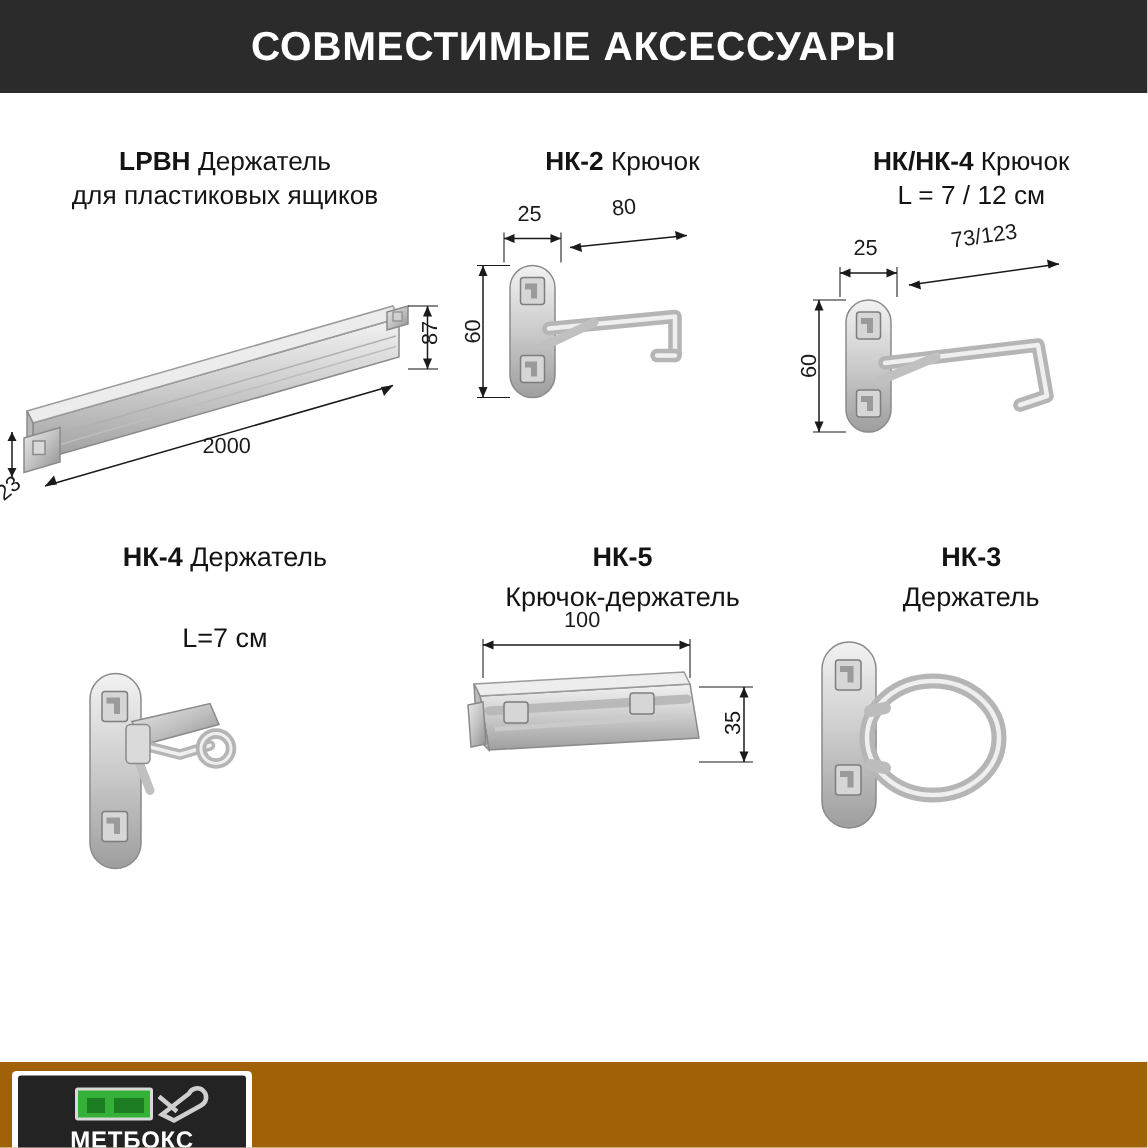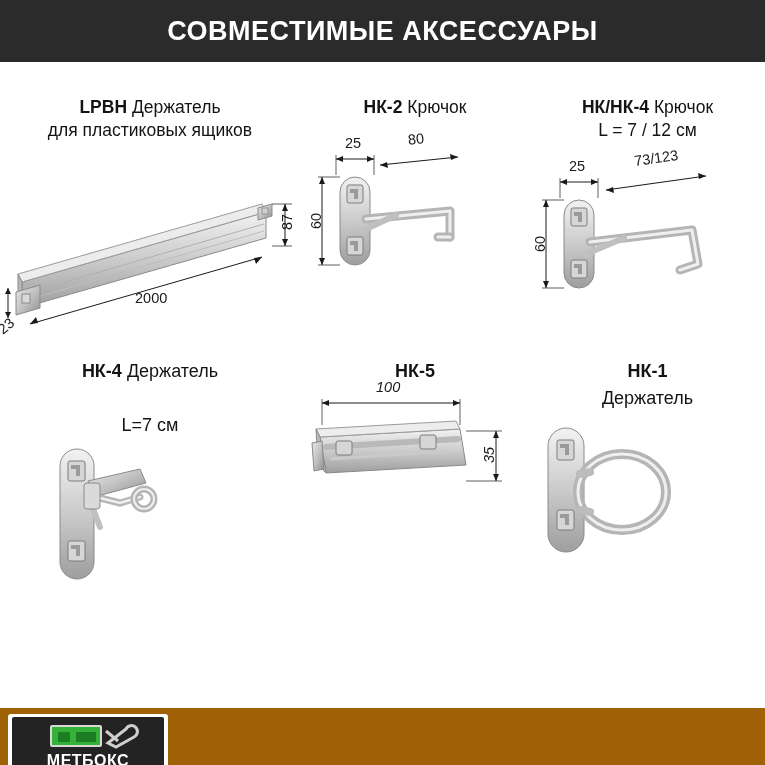--- a/index.html
+++ b/index.html
@@ -340,22 +340,23 @@
             <path d="M90 62 L100 88" fill="none" stroke="#c0c0c0" stroke-width="6" stroke-linecap="round"></path>
             <rect x="84" y="44" width="16" height="26" rx="3" fill="#dadada" stroke="#8a8a8a" stroke-width="1"></rect>
           </svg>
         </div>
       </div>
 
       <div class="cell c2">
         <div class="item-title title-big">
           <span class="code">НК-5</span>
           <br>
-        </div>
-        <div class="fig" style="width:230px;height:180px;font-style:italic;">
+          <span>Крючок-держатель</span>
+        </div>
+        <div class="fig" style="width:230px;height:180px;">
           <svg width="230" height="180" viewBox="0 0 230 180">
 
             <polygon points="20,52 160,44 166,80 26,88" fill="url(#gMetal)" stroke="#8a8a8a" stroke-width="1"></polygon>
             <polygon points="20,52 160,44 156,36 16,44" fill="#ededed" stroke="#9b9b9b" stroke-width="1"></polygon>
             <polygon points="16,44 20,52 26,88 18,80" fill="#bdbdbd" stroke="#8a8a8a" stroke-width="1"></polygon>
 
             <path d="M26 62 L158 54" fill="none" stroke="#b9b9b9" stroke-width="6" stroke-linecap="round"></path>
             <path d="M30 74 L150 66" fill="none" stroke="#cacaca" stroke-width="3"></path>
 
             <rect x="36" y="56" width="16" height="14" rx="2" fill="#d6d6d6" stroke="#7d7d7d" stroke-width="1"></rect>
@@ -375,21 +376,21 @@
             <line x1="166" y1="46" x2="202" y2="46" stroke="#1a1a1a" stroke-width="0.7"></line>
             <line x1="166" y1="96" x2="202" y2="96" stroke="#1a1a1a" stroke-width="0.7"></line>
           </svg>
           <div class="dim" style="left:76px; top:-6px;">100</div>
           <div class="dim rot90" style="left:181px; top:62px;">35</div>
         </div>
       </div>
 
       <div class="cell c3">
         <div class="item-title title-big">
-          <span class="code">НК-1</span>
+          <span class="code">НК-3</span>
           <br>
           <span>Держатель</span>
         </div>
         <div class="fig" style="width:235px;height:180px;">
           <svg width="235" height="180" viewBox="0 0 235 180">
 
             <rect x="18" y="16" width="36" height="124" rx="18" fill="url(#gMetal)" stroke="#8a8a8a" stroke-width="1"></rect>
             <rect x="27" y="28" width="17" height="20" rx="2" fill="#d6d6d6" stroke="#7d7d7d" stroke-width="1"></rect>
             <path d="M30 32 h9 v11 h-4 v-7 h-5 z" fill="#9a9a9a"></path>
             <rect x="27" y="98" width="17" height="20" rx="2" fill="#d6d6d6" stroke="#7d7d7d" stroke-width="1"></rect>

